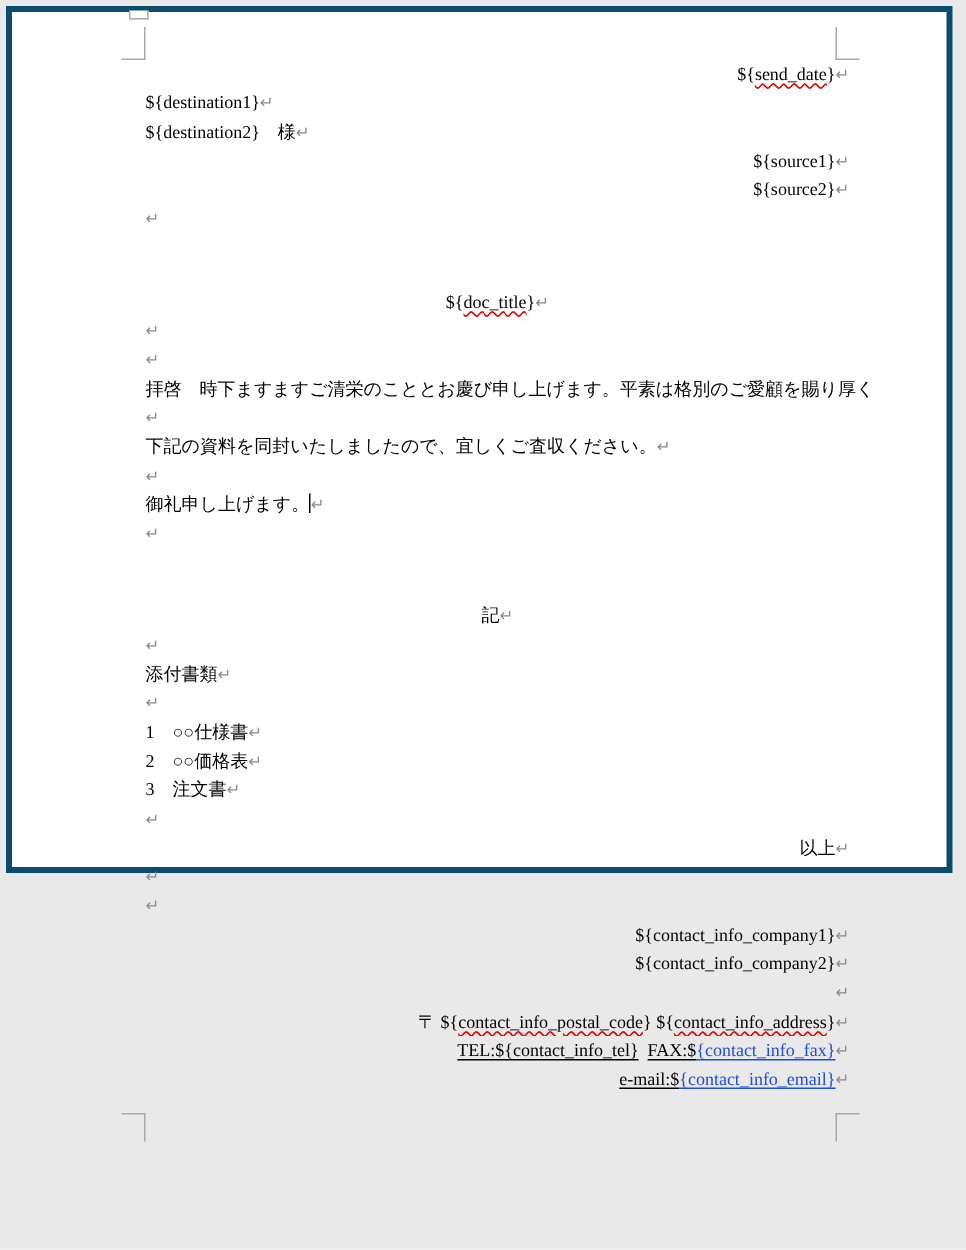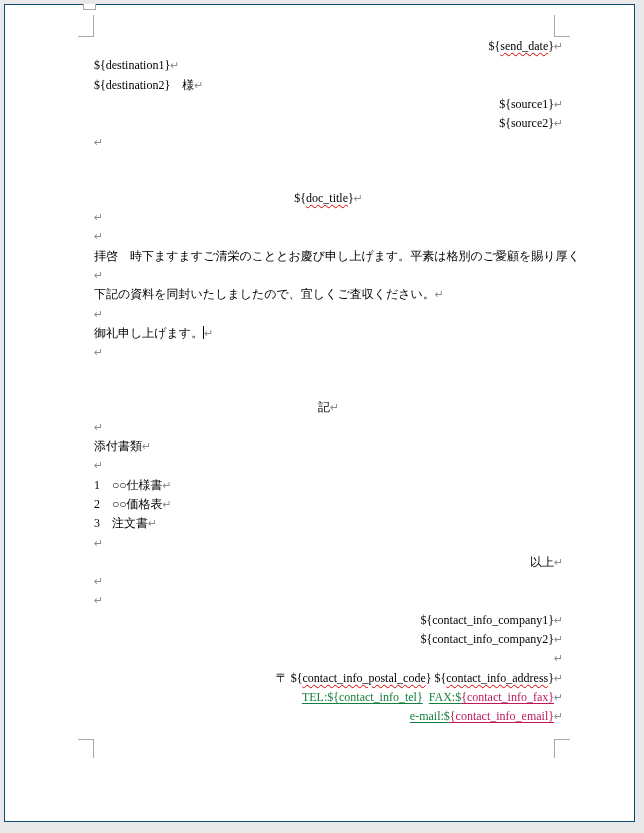--- a/index.html
+++ b/index.html
@@ -2,22 +2,22 @@
 <html><head>
 <meta charset="utf-8">
 <style>
   html,body{margin:0;padding:0;}
   body{
     width:644px;height:833px;position:relative;overflow:hidden;
     background:#e9e9e9;
     font-family:"Liberation Serif","DejaVu Serif",serif;
   }
   .page{
-    position:absolute;left:4px;top:4px;width:631px;height:818px;
-    background:#ffffff;border:1px solid #0c4a6e;box-sizing:border-box;
+    position:absolute;left:4px;top:4px;width:631px;height:578px;
+    background:#ffffff;border:4px solid #0c4a6e;box-sizing:border-box;
   }
   .top-notch{
     position:absolute;left:78px;top:-1px;width:11px;height:5px;
     background:#ffffff;border:1px solid #a9a9a9;border-top:none;
   }
   .crop{position:absolute;box-sizing:border-box;}
   .crop.tl{left:73px;top:10px;width:16px;height:22px;border-right:1px solid #a9a9a9;border-bottom:1px solid #a9a9a9;}
   .crop.tr{left:549px;top:10px;width:16px;height:22px;border-left:1px solid #a9a9a9;border-bottom:1px solid #a9a9a9;}
   .crop.bl{left:73px;top:734px;width:16px;height:19px;border-right:1px solid #a9a9a9;border-top:1px solid #a9a9a9;}
   .crop.br{left:549px;top:734px;width:16px;height:19px;border-left:1px solid #a9a9a9;border-top:1px solid #a9a9a9;}
@@ -33,27 +33,27 @@
   .line.center{text-align:center;margin-top:36px;}
   .run{white-space:pre;}
   .run.misspell{
     text-decoration-line:underline;
     text-decoration-style:wavy;
     text-decoration-color:#e00000;
     text-decoration-thickness:1px;
     text-underline-offset:2px;
   }
   .run.link{
-    color:#15803d;
+    color:#000000;
     text-decoration:underline;
     text-decoration-thickness:1px;
     text-underline-offset:2px;
   }
   .run.linksq{
-    color:#be185d;
+    color:#1d4ed8;
     text-decoration-line:underline;
     text-decoration-style:wavy;
     text-decoration-color:#e00000;
     text-decoration-thickness:1px;
     text-underline-offset:2px;
     text-decoration:underline;
   }
   .pilcrow{
     font-family:"DejaVu Sans",sans-serif;
     font-size:11px;color:#8c8c8c;

